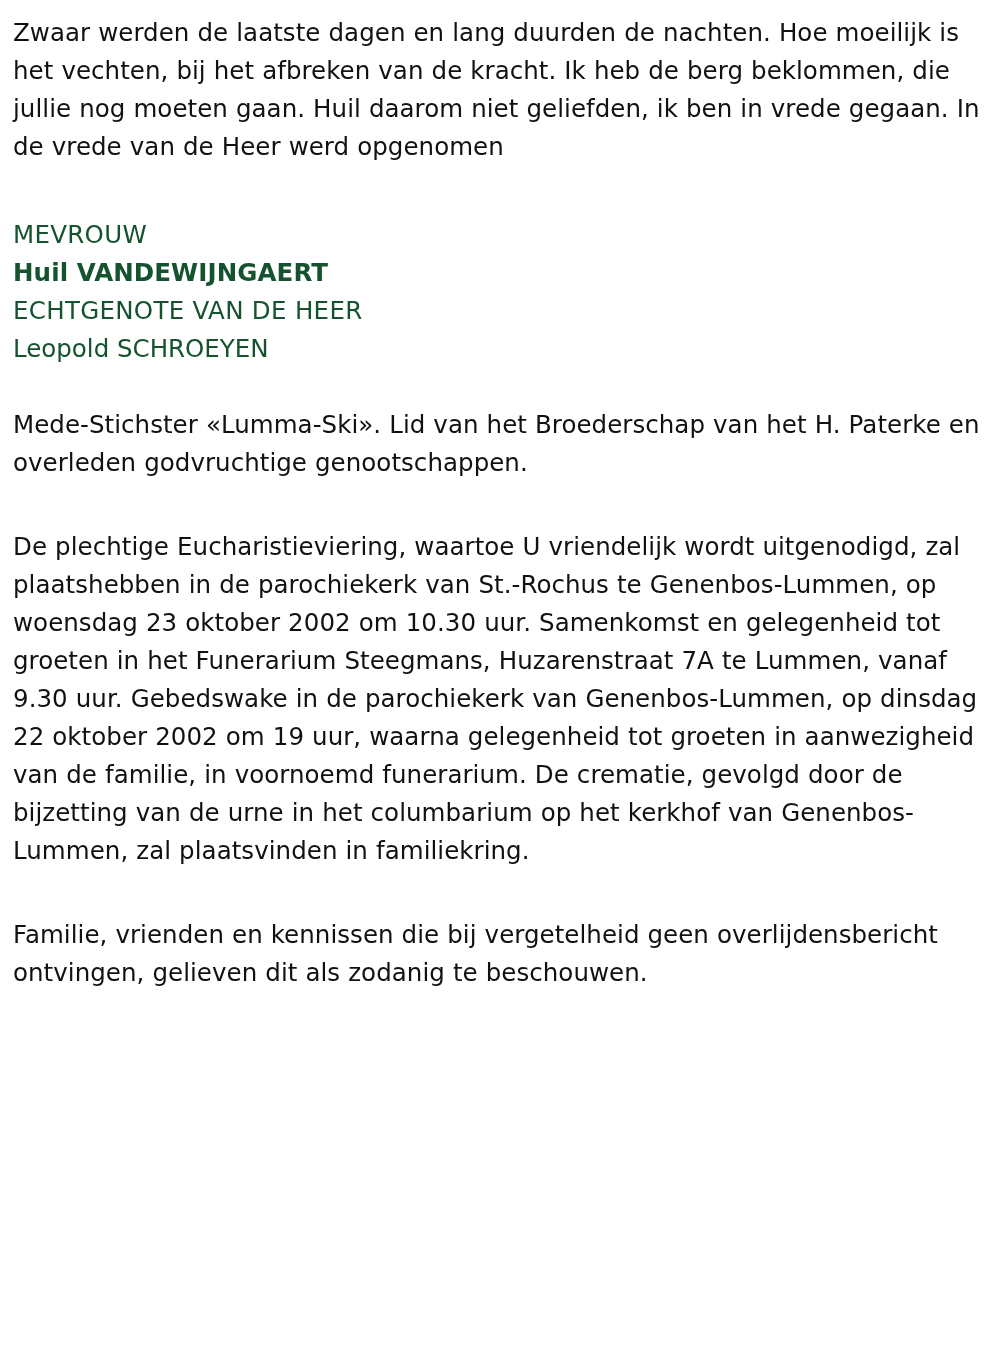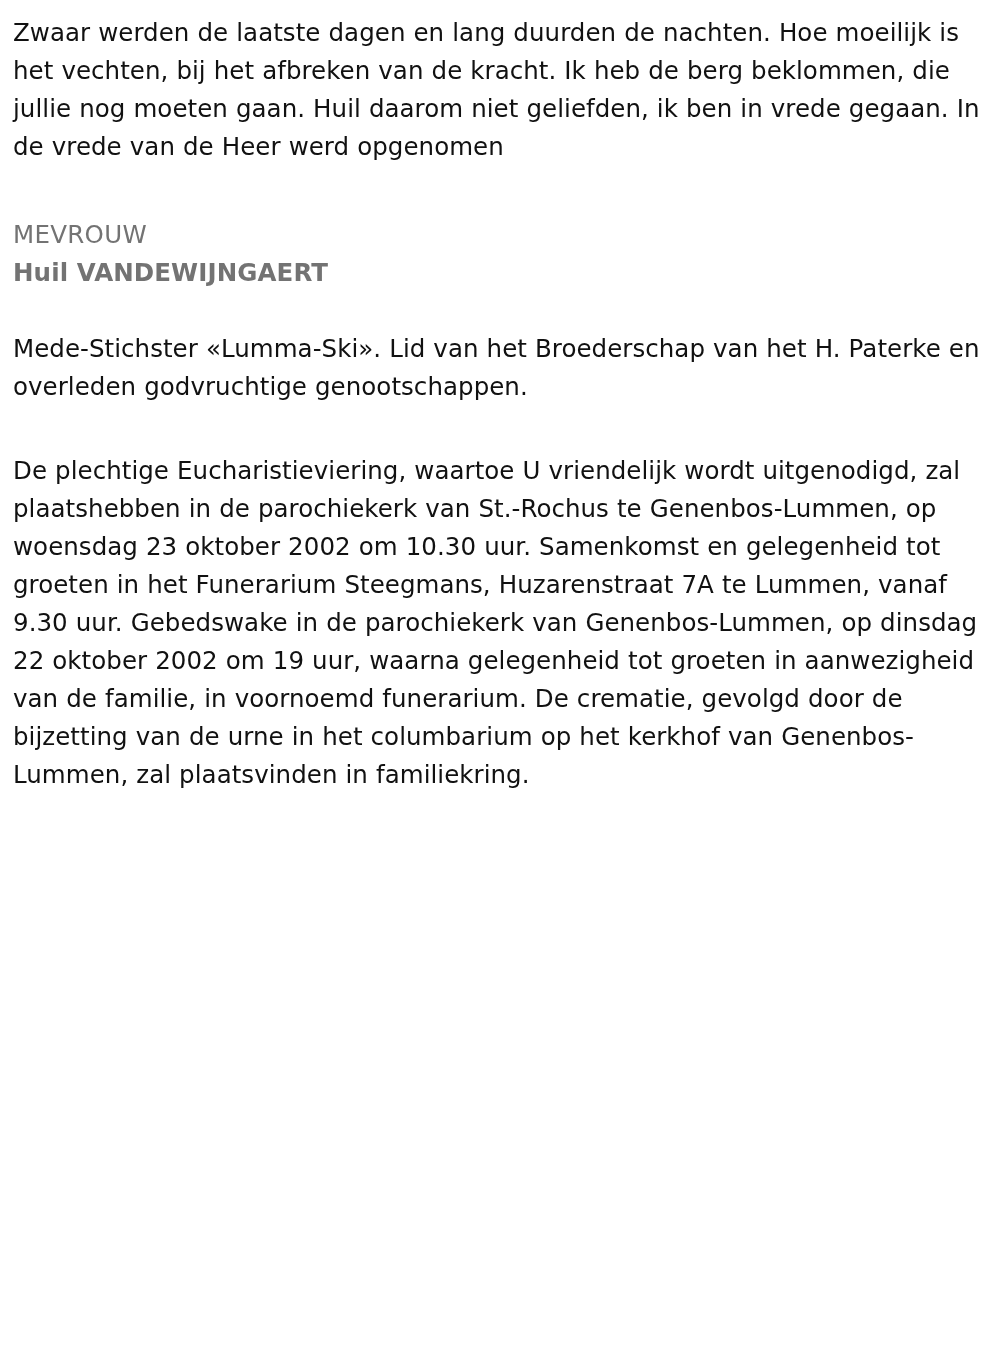--- a/index.html
+++ b/index.html
@@ -39,21 +39,21 @@
     color: #111111;
   }
   
   .name-block {
     margin: 0 0 30px 0;
   }
   .name-line {
     margin: 0;
     font-size: 24.5px;
     line-height: 38px;
-    color: #737373;
+    color: #14532d;
   }
   .name-line.primary {
     font-weight: 700;
     letter-spacing: 0.1px;
   }
   .name-line.caps {
     letter-spacing: 0.3px;
   }
   .spacer-intro { height: 20px; }
   .spacer-sm { height: 8px; }
@@ -65,20 +65,22 @@
 
   <div class="block">
     <p class="para">Zwaar werden de laatste dagen en lang duurden de nachten. Hoe moeilijk is het vechten, bij het afbreken van de kracht. Ik heb de berg beklommen, die jullie nog moeten gaan. Huil daarom niet geliefden, ik ben in vrede gegaan. In de vrede van de Heer werd opgenomen</p>
   </div>
 
   <div class="spacer-intro"></div>
 
   <div class="name-block">
     <p class="name-line caps">MEVROUW</p>
     <p class="name-line primary">Huil VANDEWIJNGAERT</p>
+    <p class="name-line caps">ECHTGENOTE VAN DE HEER</p>
+    <p class="name-line">Leopold SCHROEYEN</p>
   </div>
 
   <div class="spacer-sm"></div>
 
   <div class="block">
     <p class="para">Mede-Stichster «Lumma-Ski». Lid van het Broederschap van het H. Paterke en overleden godvruchtige genootschappen.</p>
   </div>
 
   <div class="spacer-sm"></div>
 
@@ -87,14 +89,17 @@
 
   <div class="block">
     <p class="para">De plechtige Eucharistieviering, waartoe U vriendelijk wordt uitgenodigd, zal plaatshebben in de parochiekerk van St.-Rochus te Genenbos-Lummen, op woensdag 23 oktober 2002 om 10.30 uur. Samenkomst en gelegenheid tot groeten in het Funerarium Steegmans, Huzarenstraat 7A te Lummen, vanaf 9.30 uur. Gebedswake in de parochiekerk van Genenbos-Lummen, op dinsdag 22 oktober 2002 om 19 uur, waarna gelegenheid tot groeten in aanwezigheid van de familie, in voornoemd funerarium. De crematie, gevolgd door de bijzetting van de urne in het columbarium op het kerkhof van Genenbos-Lummen, zal plaatsvinden in familiekring.</p>
   </div>
 
   <div class="spacer-sm"></div>
 
 
   <div class="spacer-sm"></div>
 
+  <div class="block">
+    <p class="para">Familie, vrienden en kennissen die bij vergetelheid geen overlijdensbericht ontvingen, gelieven dit als zodanig te beschouwen.</p>
+  </div>
 
 </div>
 
 </body></html>

